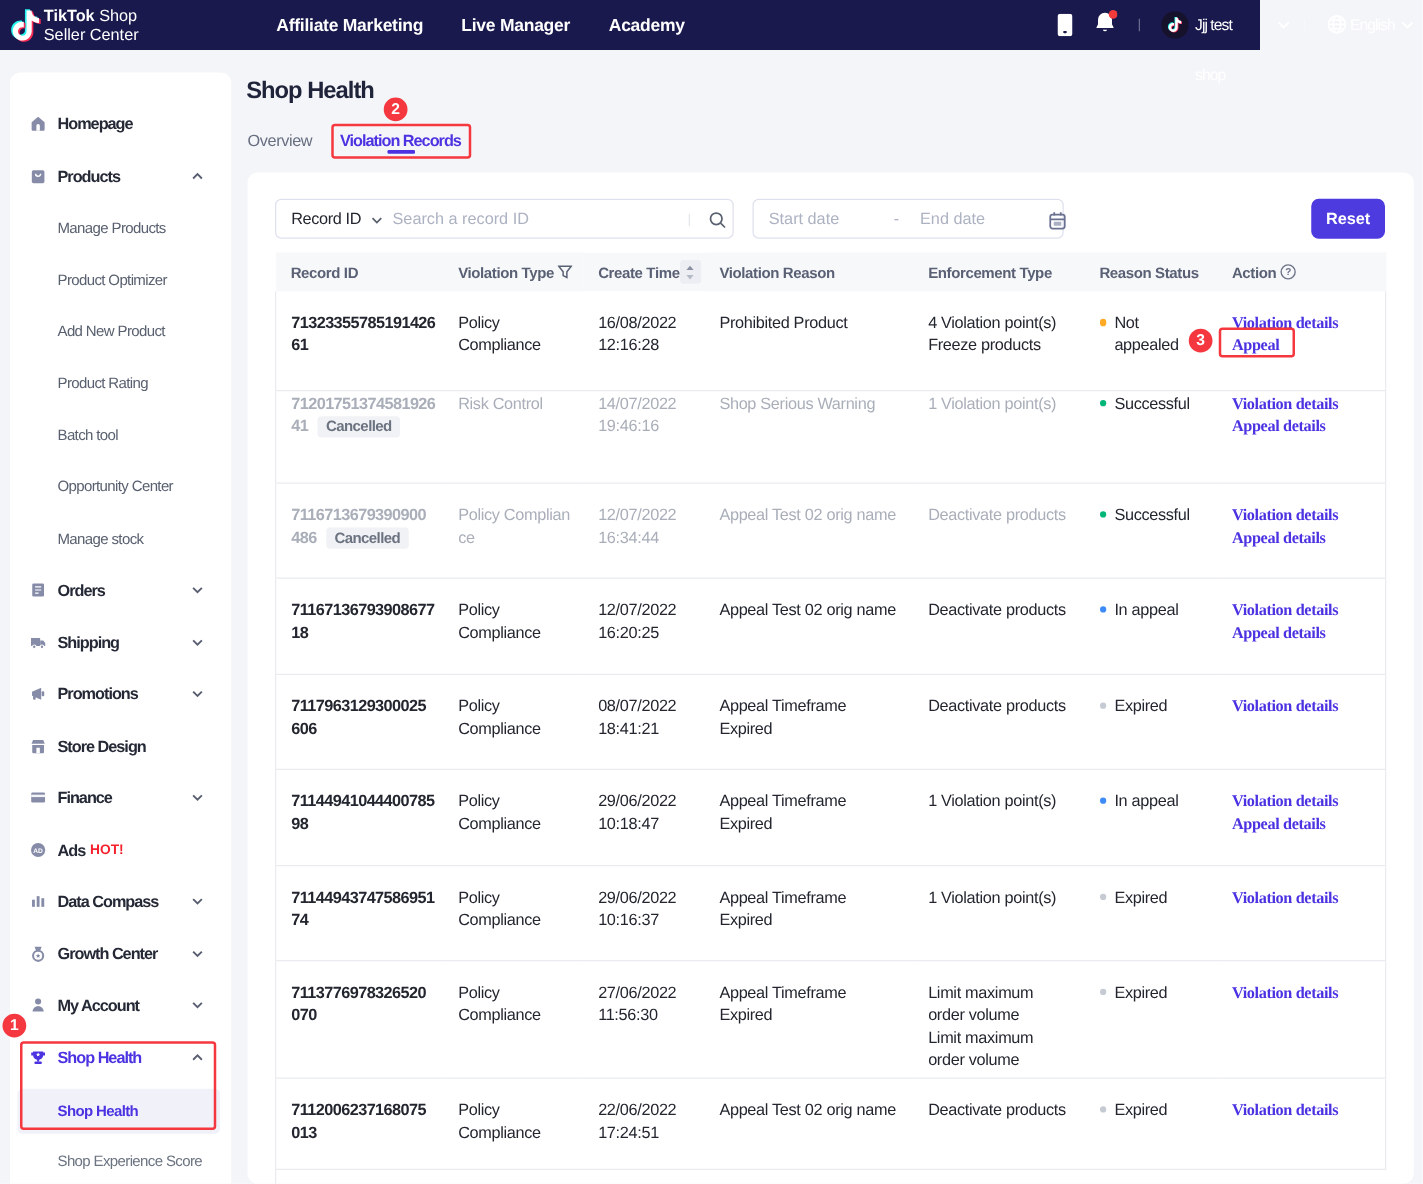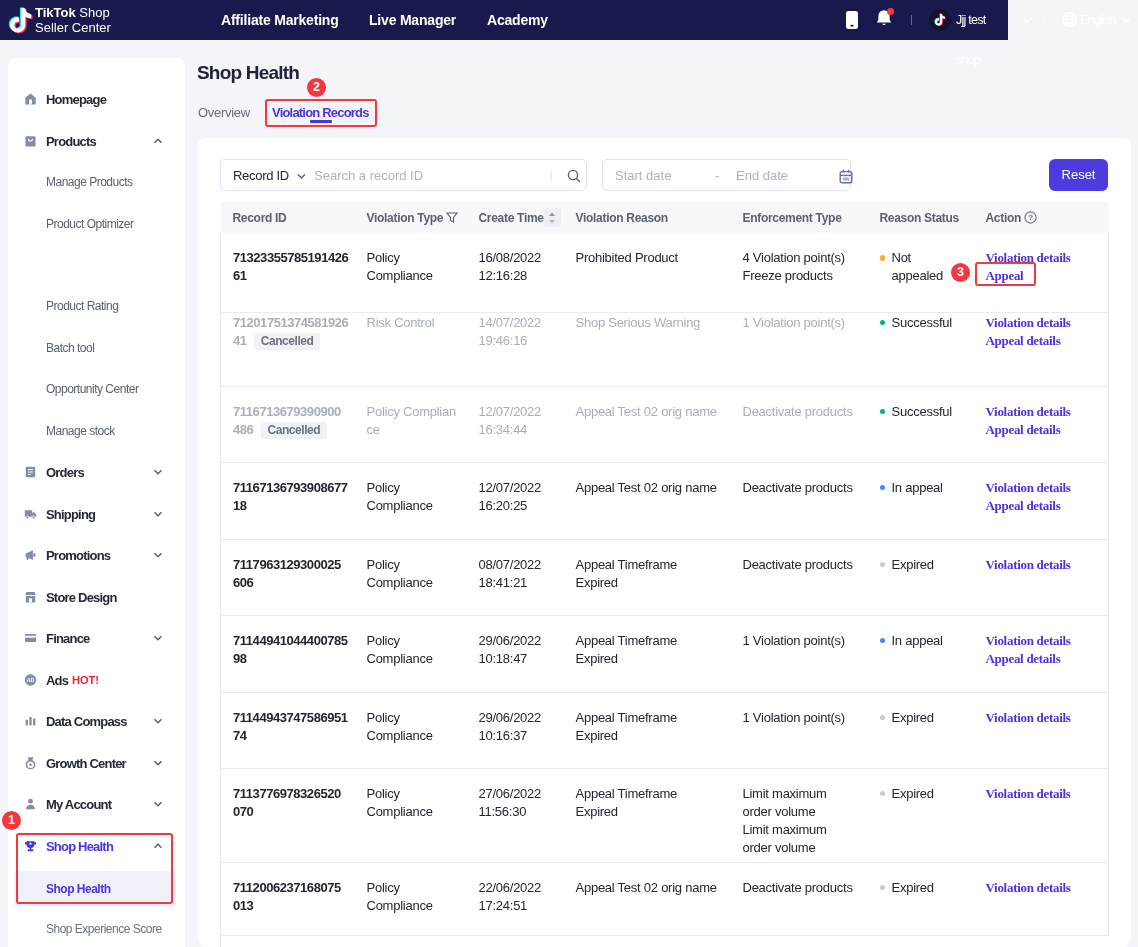--- a/index.html
+++ b/index.html
@@ -25,21 +25,21 @@
 
 
 #title { position:absolute; left:197px; top:62px; font-size:19px; font-weight:700; color:#20243a; letter-spacing:-0.8px; }
 .tab { position:absolute; top:105px; font-size:13px; letter-spacing:-0.3px; }
 #card { position:absolute; left:198px; top:138px; width:933px; height:809px; background:#fff; border-radius:8px; }
 
 
 .box { position:absolute; top:159px; height:32px; border:1px solid #dfe2ee; border-radius:5px; background:#fff; }
 #searchbox { left:220px; width:367px; }
 #datebox { left:602px; width:249px; }
-#reset { position:absolute; left:1049px; top:159px; width:59px; height:32px; background:#4e3be0; border-radius:6px; color:#fff; font-size:13px; font-weight:400; text-align:center; line-height:32px; }
+#reset { position:absolute; left:1049px; top:159px; width:59px; height:32px; background:#4e3be0; border-radius:6px; color:#fff; font-size:13px; font-weight:700; text-align:center; line-height:32px; }
 .ph { color:#acb2c2; font-size:13px; position:absolute; top:50%; transform:translateY(-50%); white-space:nowrap; }
 .dk { color:#23262f; font-size:13px; position:absolute; top:50%; transform:translateY(-50%); white-space:nowrap; }
 
 
 #tbl { position:absolute; left:220px; top:202px; width:888px; border-collapse:collapse; table-layout:fixed; }
 #tbl th { background:#f7f8fa; height:31px; font-size:12px; font-weight:700; color:#5a6175; text-align:left; padding:0 12px; white-space:nowrap; letter-spacing:-0.3px; }
 #tbl td { border-top:1px solid #e9ebf0; vertical-align:top; padding:16px 12px 0 12px; font-size:13px; color:#23262f; line-height:18px; white-space:nowrap; letter-spacing:-0.25px; }
 #tbl td.rb { border-left:1px solid #e9ebf0; }
 #tbl td.re { border-right:1px solid #e9ebf0; }
 #tbl tr.muted td .m { color:#a9aeb9; }
@@ -119,20 +119,23 @@
     <div class="t">Products</div>
     <svg class="chev" viewBox="0 0 10 10">
         <path d="M1.5 6.8L5 3.3l3.5 3.5" fill="none" stroke="#595f71" stroke-width="1.5"></path>
       </svg>
   </div>
   <div class="mi" style="top:109px">
       <div class="t sub">Manage Products</div>
     </div>
   <div class="mi" style="top:151px">
       <div class="t sub">Product Optimizer</div>
+    </div>
+  <div class="mi" style="top:192px">
+      <div class="t sub">Add New Product</div>
     </div>
   <div class="mi" style="top:233px">
       <div class="t sub">Product Rating</div>
     </div>
   <div class="mi" style="top:275px">
       <div class="t sub">Batch tool</div>
     </div>
   <div class="mi" style="top:316px">
       <div class="t sub">Opportunity Center</div>
     </div>

